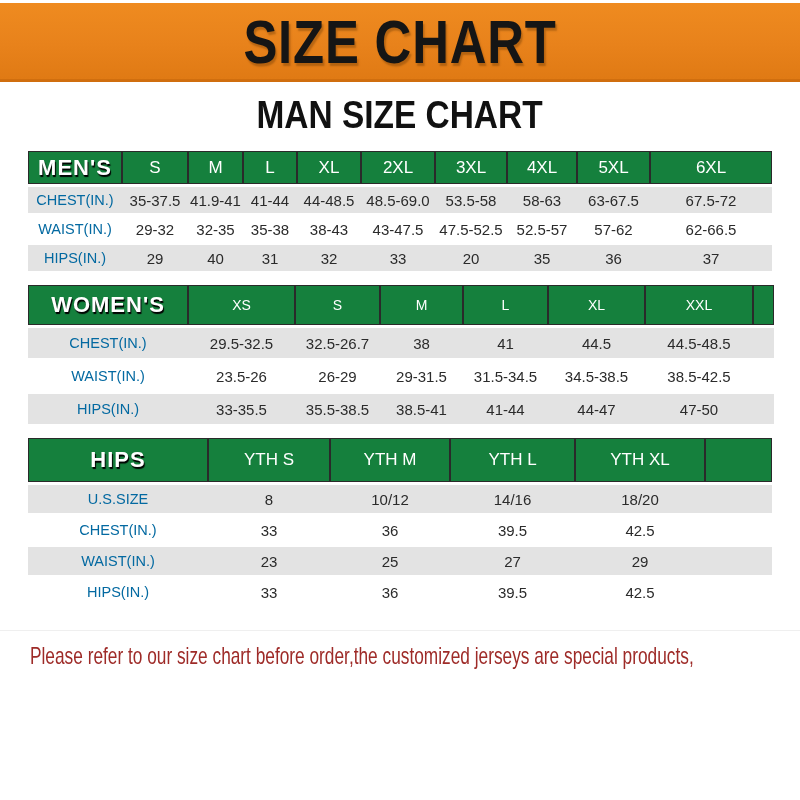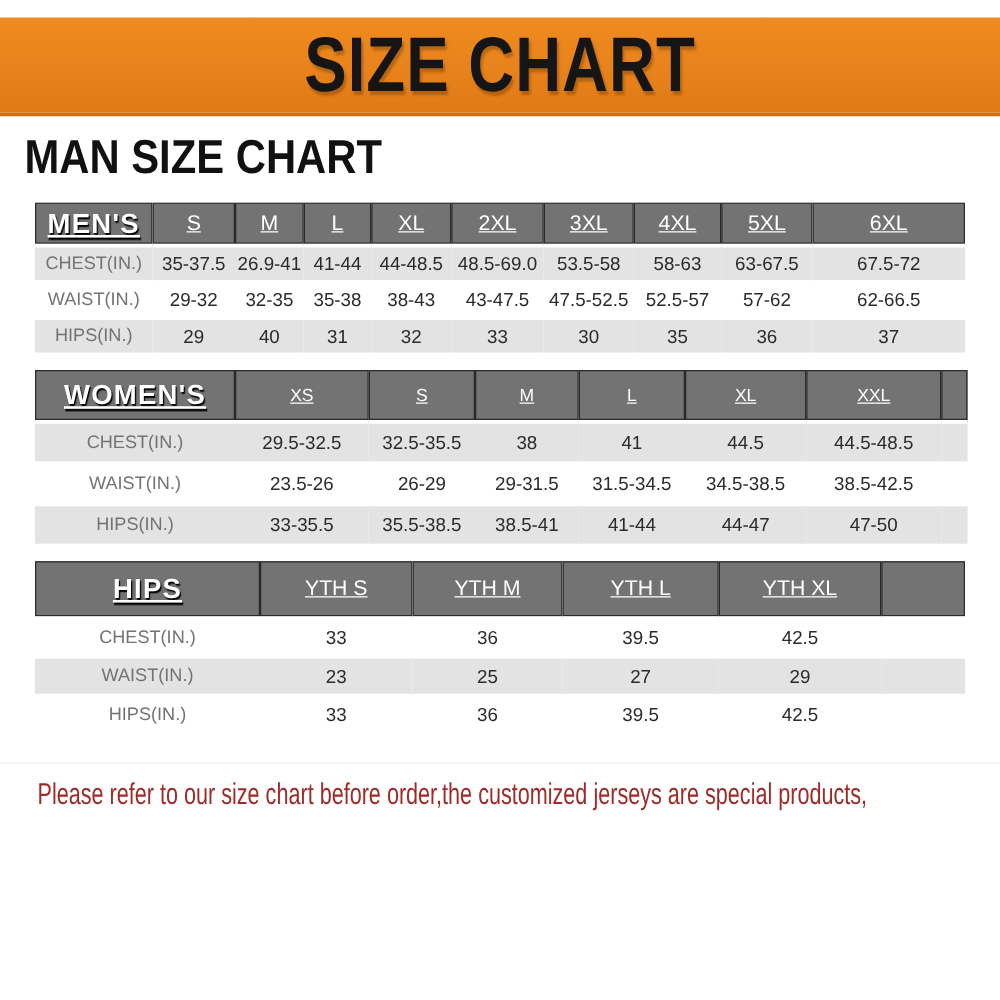--- a/index.html
+++ b/index.html
@@ -6,40 +6,40 @@
   .page{
     position:relative;
     width:800px;height:800px;
     background:#ffffff;
     overflow:hidden;
     font-family:"Liberation Sans", sans-serif;
     color:#222;
   }
   
   .banner{
-    margin-top:14px;
+    margin-top:3px;
     height:76px;
     background:linear-gradient(180deg,#ef8b20 0%, #e8821b 55%, #e07a14 100%);
     border-bottom:3px solid #d06e0e;
     display:flex;align-items:center;justify-content:center;
   }
   .banner-title{
     display:inline-block;
     font-size:62px;
     font-weight:bold;
     letter-spacing:1px;
     color:#151515;
     transform:scaleX(0.82);
     transform-origin:center;
     text-shadow:2px 3px 2px rgba(90,45,0,0.35);
     white-space:nowrap;
   }
   
   .section-title{
-    text-align:left;
+    text-align:center;
     margin:0;
   }
   .section-title span{
     display:inline-block;
     font-size:38px;
     font-weight:bold;
     letter-spacing:0px;
     color:#111;
     transform:scaleX(0.88);
     transform-origin:center;
@@ -49,41 +49,40 @@
   .title-women{margin-top:24px;}
   .title-youth{margin-top:34px;}
   
   table.size-table{
     table-layout:fixed;
     border-collapse:collapse;
     margin-left:28px;
     margin-top:14px;
   }
   .size-table th{
-    background:#737373;
+    background:#15803d;
     color:#fff;
     font-weight:normal;
     font-size:17px;
     text-align:center;
     box-shadow:inset 0 0 0 1px #2a2a2a;
-    text-decoration:underline;
   }
   .size-table th.corner{
     font-weight:bold;
     font-size:22px;
     letter-spacing:1px;
     text-shadow:1px 2px 1px #000;
   }
   .size-table td{
     text-align:center;
     font-size:15px;
     color:#2b2b2b;
     border-top:3px solid #ffffff;
   }
-  .size-table td.rowlabel{font-size:14.5px;color:#737373;}
+  .size-table td.rowlabel{font-size:14.5px;color:#0369a1;}
   .size-table tr.shade td{background:#e3e3e3;}
   .size-table tr.plain td{background:#ffffff;}
 
   .men-table{width:744px;}
   .men-table th{height:31px;}
   .men-table td{height:24px;}
 
   .women-table{width:746px;}
   .women-table th{height:38px;font-size:14px;}
   .women-table td{height:28px;}
@@ -143,21 +142,21 @@
           <th class="colhead">3XL</th>
           <th class="colhead">4XL</th>
           <th class="colhead">5XL</th>
           <th class="colhead">6XL</th>
         </tr>
       </thead>
       <tbody>
         <tr class="shade">
           <td class="rowlabel">CHEST(IN.)</td>
           <td class="val">35-37.5</td>
-          <td class="val">26.9-41</td>
+          <td class="val">41.9-41</td>
           <td class="val">41-44</td>
           <td class="val">44-48.5</td>
           <td class="val">48.5-69.0</td>
           <td class="val">53.5-58</td>
           <td class="val">58-63</td>
           <td class="val">63-67.5</td>
           <td class="val">67.5-72</td>
         </tr>
         <tr class="plain">
           <td class="rowlabel">WAIST(IN.)</td>
@@ -171,21 +170,21 @@
           <td class="val">57-62</td>
           <td class="val">62-66.5</td>
         </tr>
         <tr class="shade">
           <td class="rowlabel">HIPS(IN.)</td>
           <td class="val">29</td>
           <td class="val">40</td>
           <td class="val">31</td>
           <td class="val">32</td>
           <td class="val">33</td>
-          <td class="val">30</td>
+          <td class="val">20</td>
           <td class="val">35</td>
           <td class="val">36</td>
           <td class="val">37</td>
         </tr>
       </tbody>
     </table>
 
   <table class="size-table women-table">
     <colgroup>
       <col style="width:160px">
@@ -206,21 +205,21 @@
           <th class="colhead">L</th>
           <th class="colhead">XL</th>
           <th class="colhead">XXL</th>
           <th class="colhead"></th>
         </tr>
       </thead>
       <tbody>
         <tr class="shade">
           <td class="rowlabel">CHEST(IN.)</td>
           <td class="val">29.5-32.5</td>
-          <td class="val">32.5-35.5</td>
+          <td class="val">32.5-26.7</td>
           <td class="val">38</td>
           <td class="val">41</td>
           <td class="val">44.5</td>
           <td class="val">44.5-48.5</td>
           <td class="val"></td>
         </tr>
         <tr class="plain">
           <td class="rowlabel">WAIST(IN.)</td>
           <td class="val">23.5-26</td>
           <td class="val">26-29</td>
@@ -256,20 +255,28 @@
         <tr>
           <th class="corner">HIPS</th>
           <th class="colhead">YTH S</th>
           <th class="colhead">YTH M</th>
           <th class="colhead">YTH L</th>
           <th class="colhead">YTH XL</th>
           <th class="colhead"></th>
         </tr>
       </thead>
       <tbody>
+        <tr class="shade">
+          <td class="rowlabel">U.S.SIZE</td>
+          <td class="val">8</td>
+          <td class="val">10/12</td>
+          <td class="val">14/16</td>
+          <td class="val">18/20</td>
+          <td class="val"></td>
+        </tr>
         <tr class="plain">
           <td class="rowlabel">CHEST(IN.)</td>
           <td class="val">33</td>
           <td class="val">36</td>
           <td class="val">39.5</td>
           <td class="val">42.5</td>
           <td class="val"></td>
         </tr>
         <tr class="shade">
           <td class="rowlabel">WAIST(IN.)</td>

